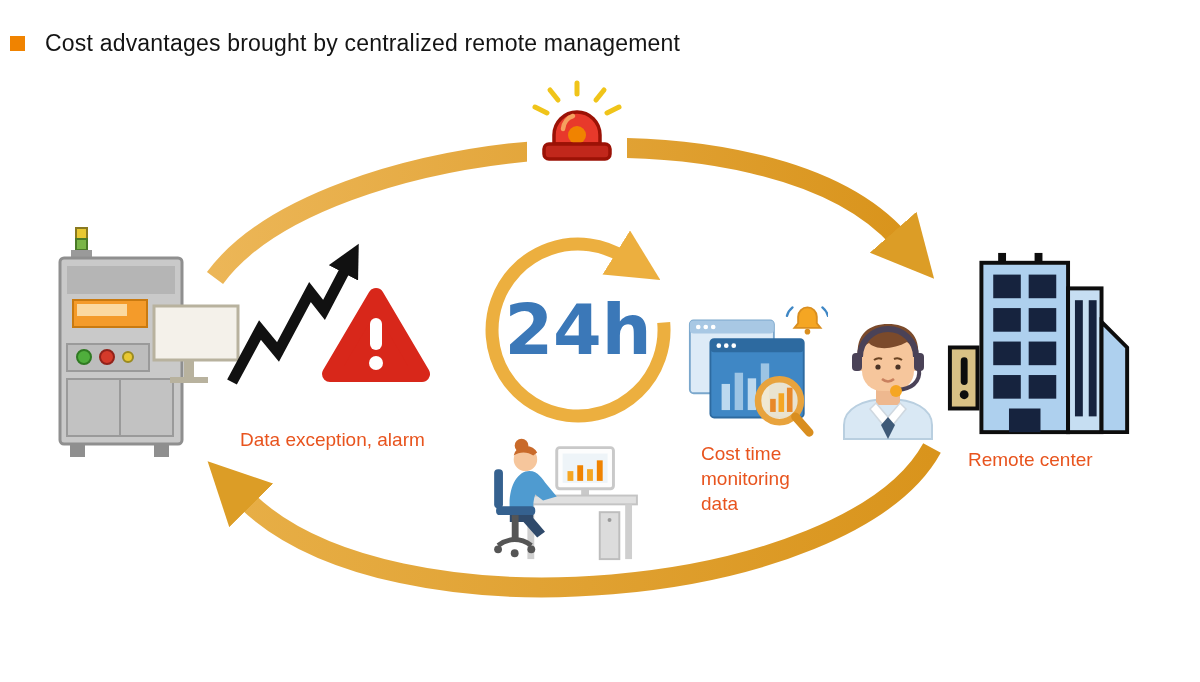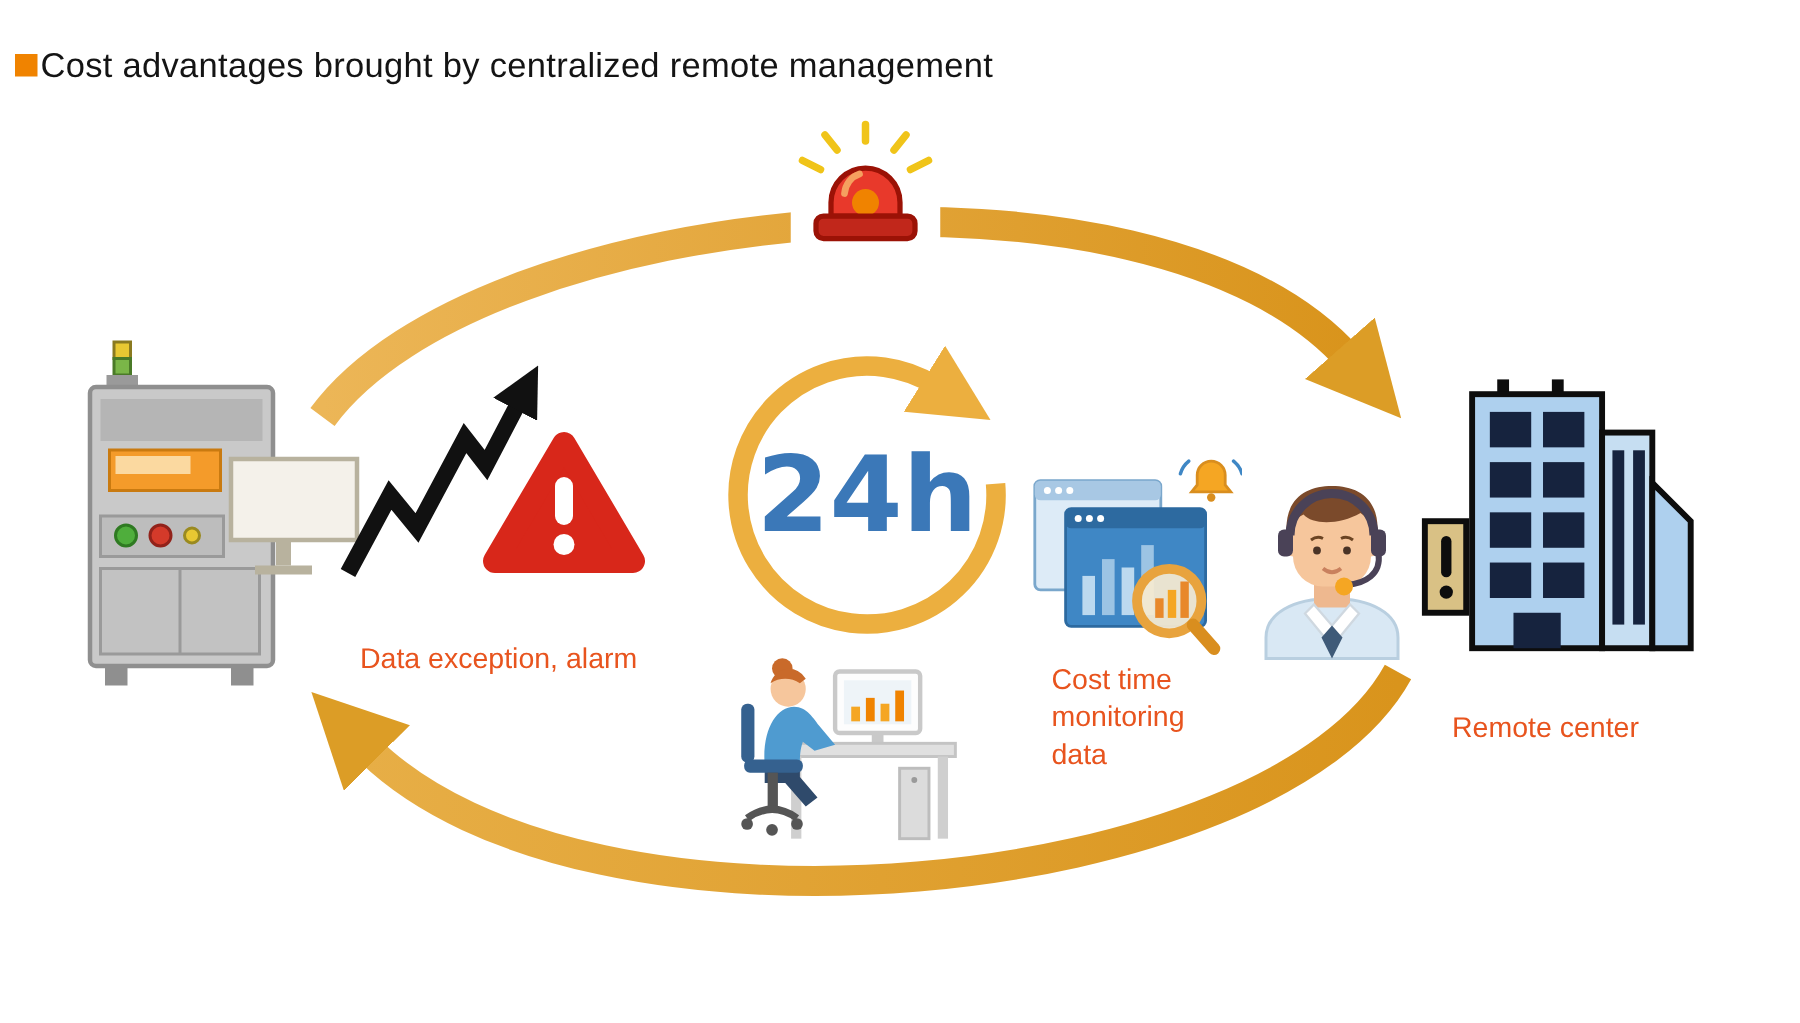--- a/index.html
+++ b/index.html
@@ -1,20 +1,20 @@
 <!DOCTYPE html>
 <html><head>
 <meta charset="utf-8">
 <style>
   * { margin:0; padding:0; box-sizing:border-box; }
   html,body { background:#ffffff; }
   body { width:1200px; height:682px; font-family:"Liberation Sans", sans-serif; }
   .canvas { position:relative; width:1200px; height:682px; background:#ffffff; overflow:hidden; }
   .abs { position:absolute; }
-  .title-row { position:absolute; left:10px; top:30px; display:flex; align-items:center; gap:2px; }
+  .title-row { position:absolute; left:10px; top:30px; display:flex; align-items:center; gap:20px; }
   .bullet { width:15px; height:15px; background:#f08300; flex:0 0 auto; }
   .title-text { font-size:23px; color:#141414; letter-spacing:.2px; }
   .label { position:absolute; color:#e8541e; font-size:19px; line-height:1.32; }
   .nowrap { white-space:nowrap;margin-top:28px; }
   svg text { font-family:"DejaVu Sans","Liberation Sans",sans-serif; }
 </style>
 </head>
 <body>
 
 <div class="canvas">
@@ -214,15 +214,15 @@
       <rect x="26" y="85" width="7" height="24" fill="#555555"></rect>
       <path d="M12 116 q17 -12 34 0" fill="none" stroke="#555555" stroke-width="5"></path>
       <circle cx="12" cy="120" r="4" fill="#555555"></circle>
       <circle cx="29" cy="124" r="4" fill="#555555"></circle>
       <circle cx="46" cy="120" r="4" fill="#555555"></circle>
     </g>
   </svg>
 
   <div class="label nowrap" style="left:240px;top:399px">Data exception, alarm</div>
   <div class="label" style="left:701px;top:441px;width:100px">Cost time monitoring data</div>
-  <div class="label nowrap" style="left:968px;top:445px">Remote center</div>
+  <div class="label nowrap" style="left:968px;top:419px">Remote center</div>
 
 </div>
 
 </body></html>

